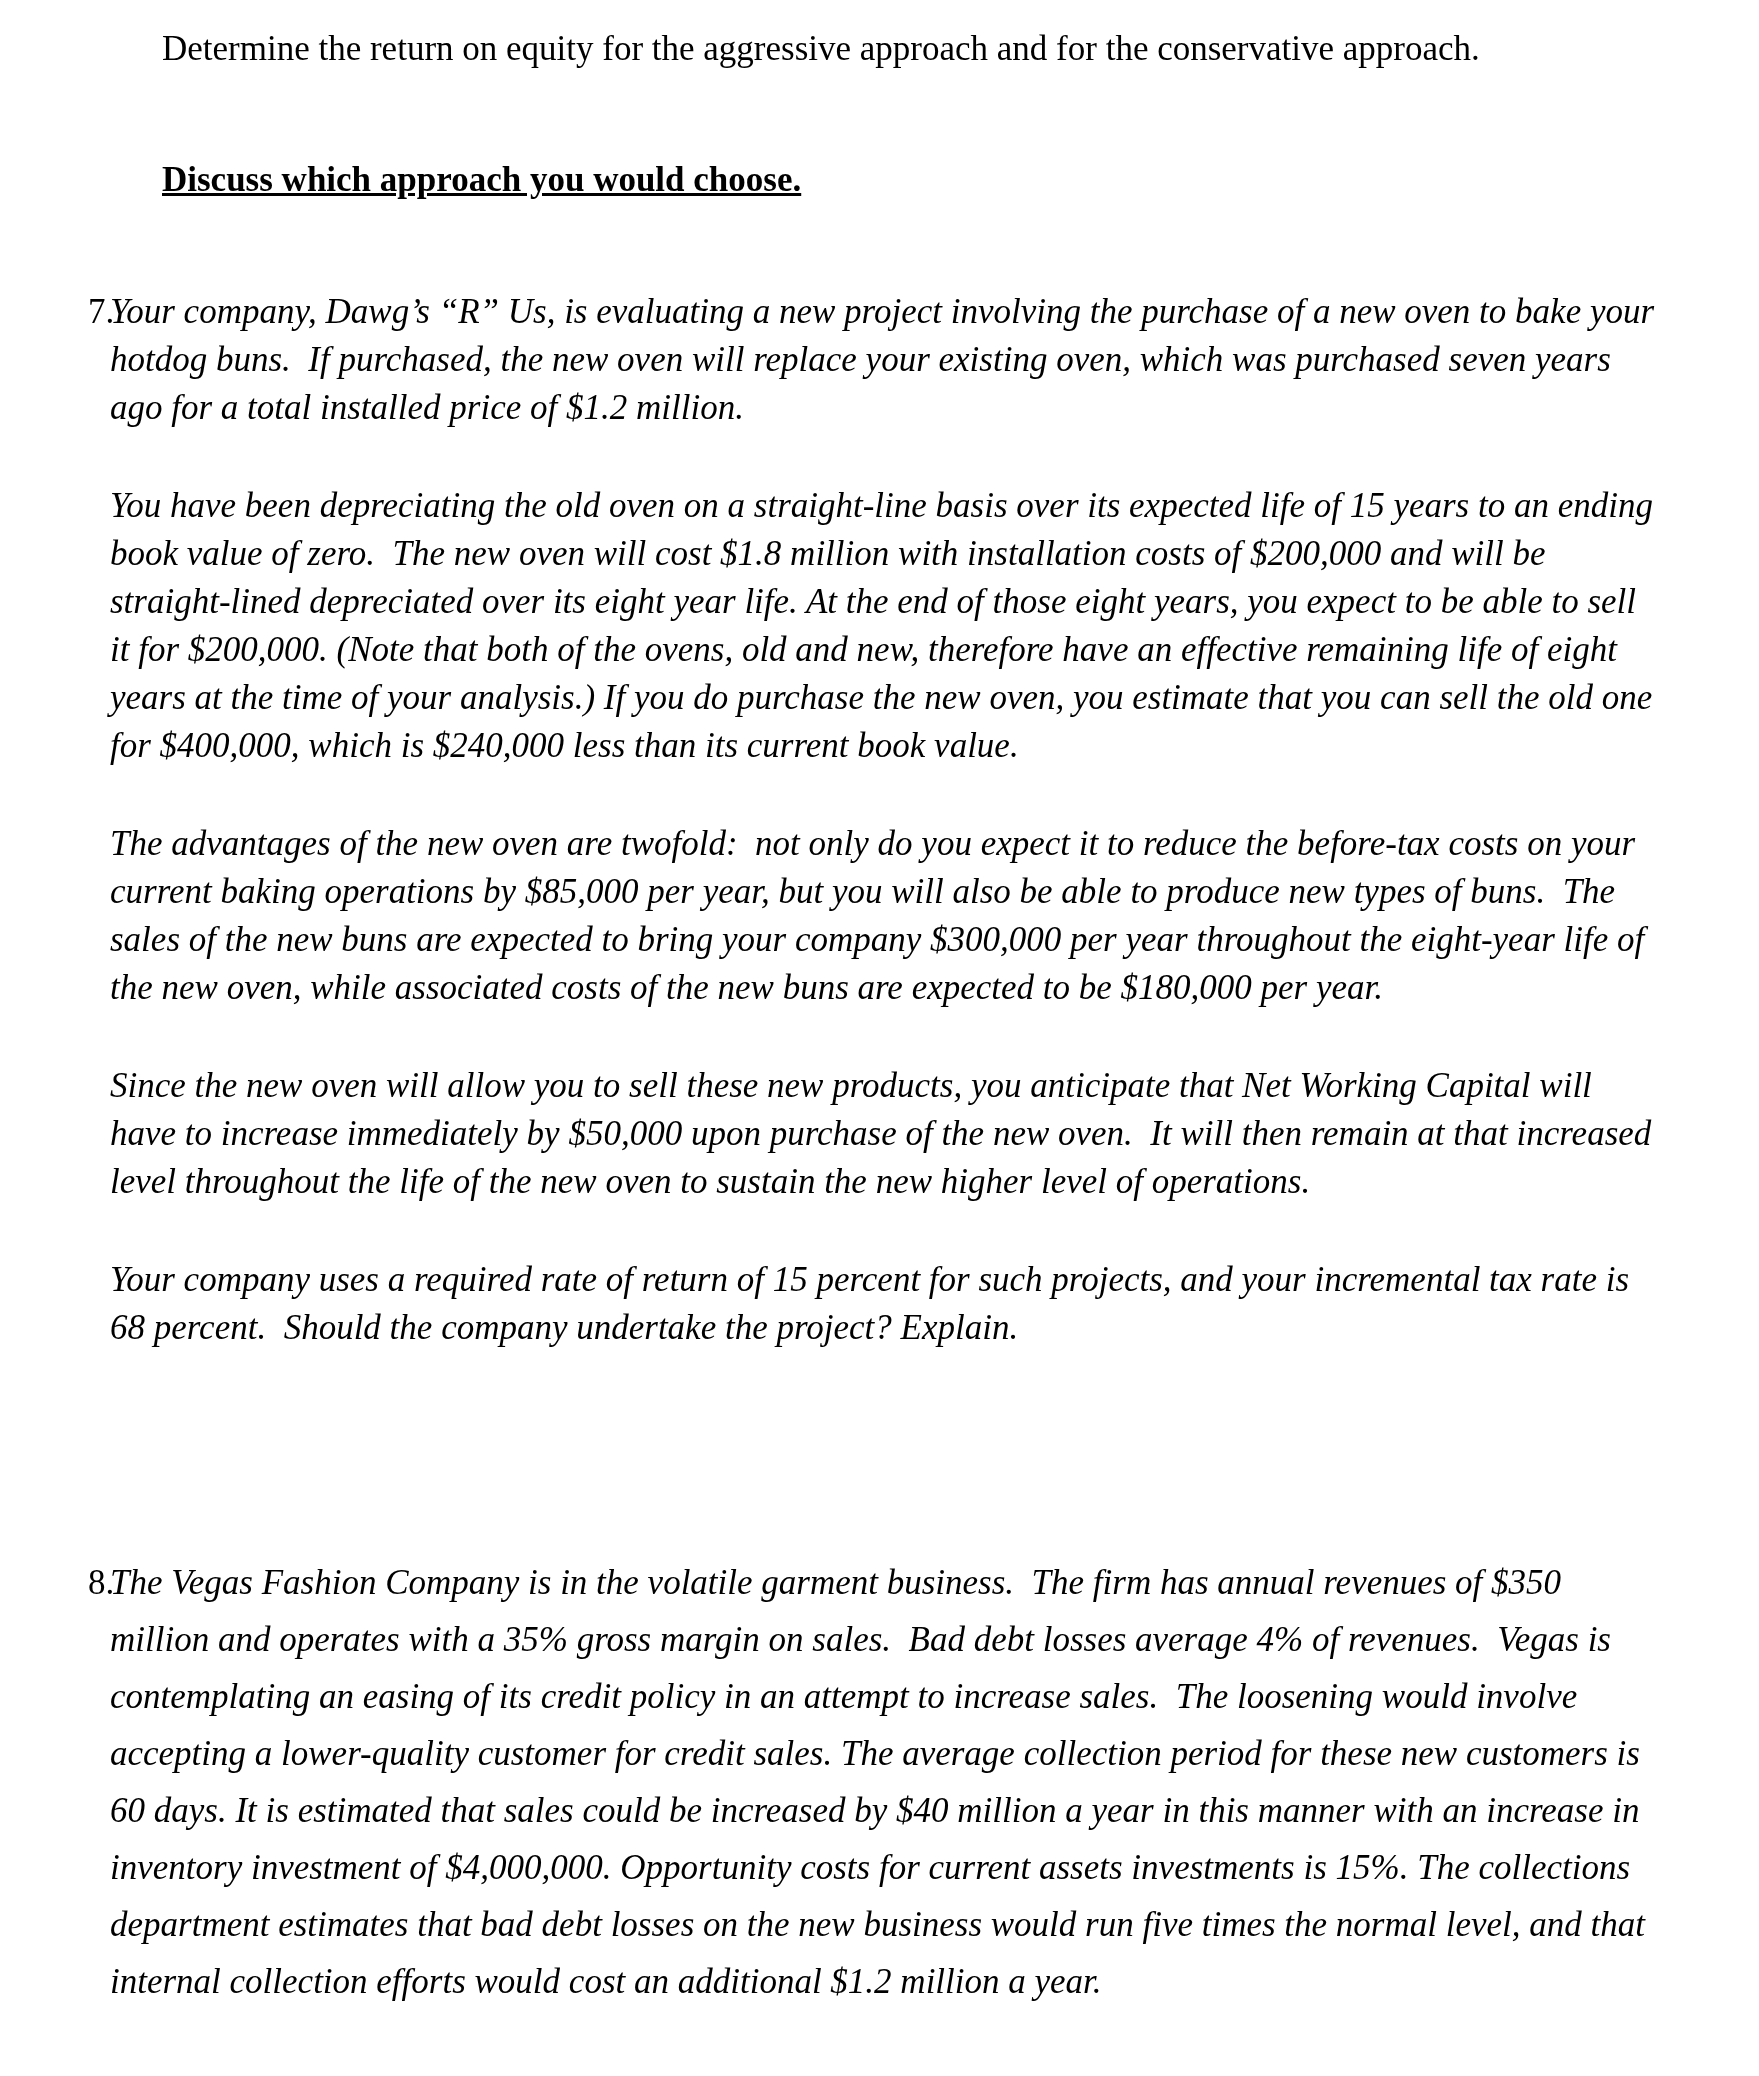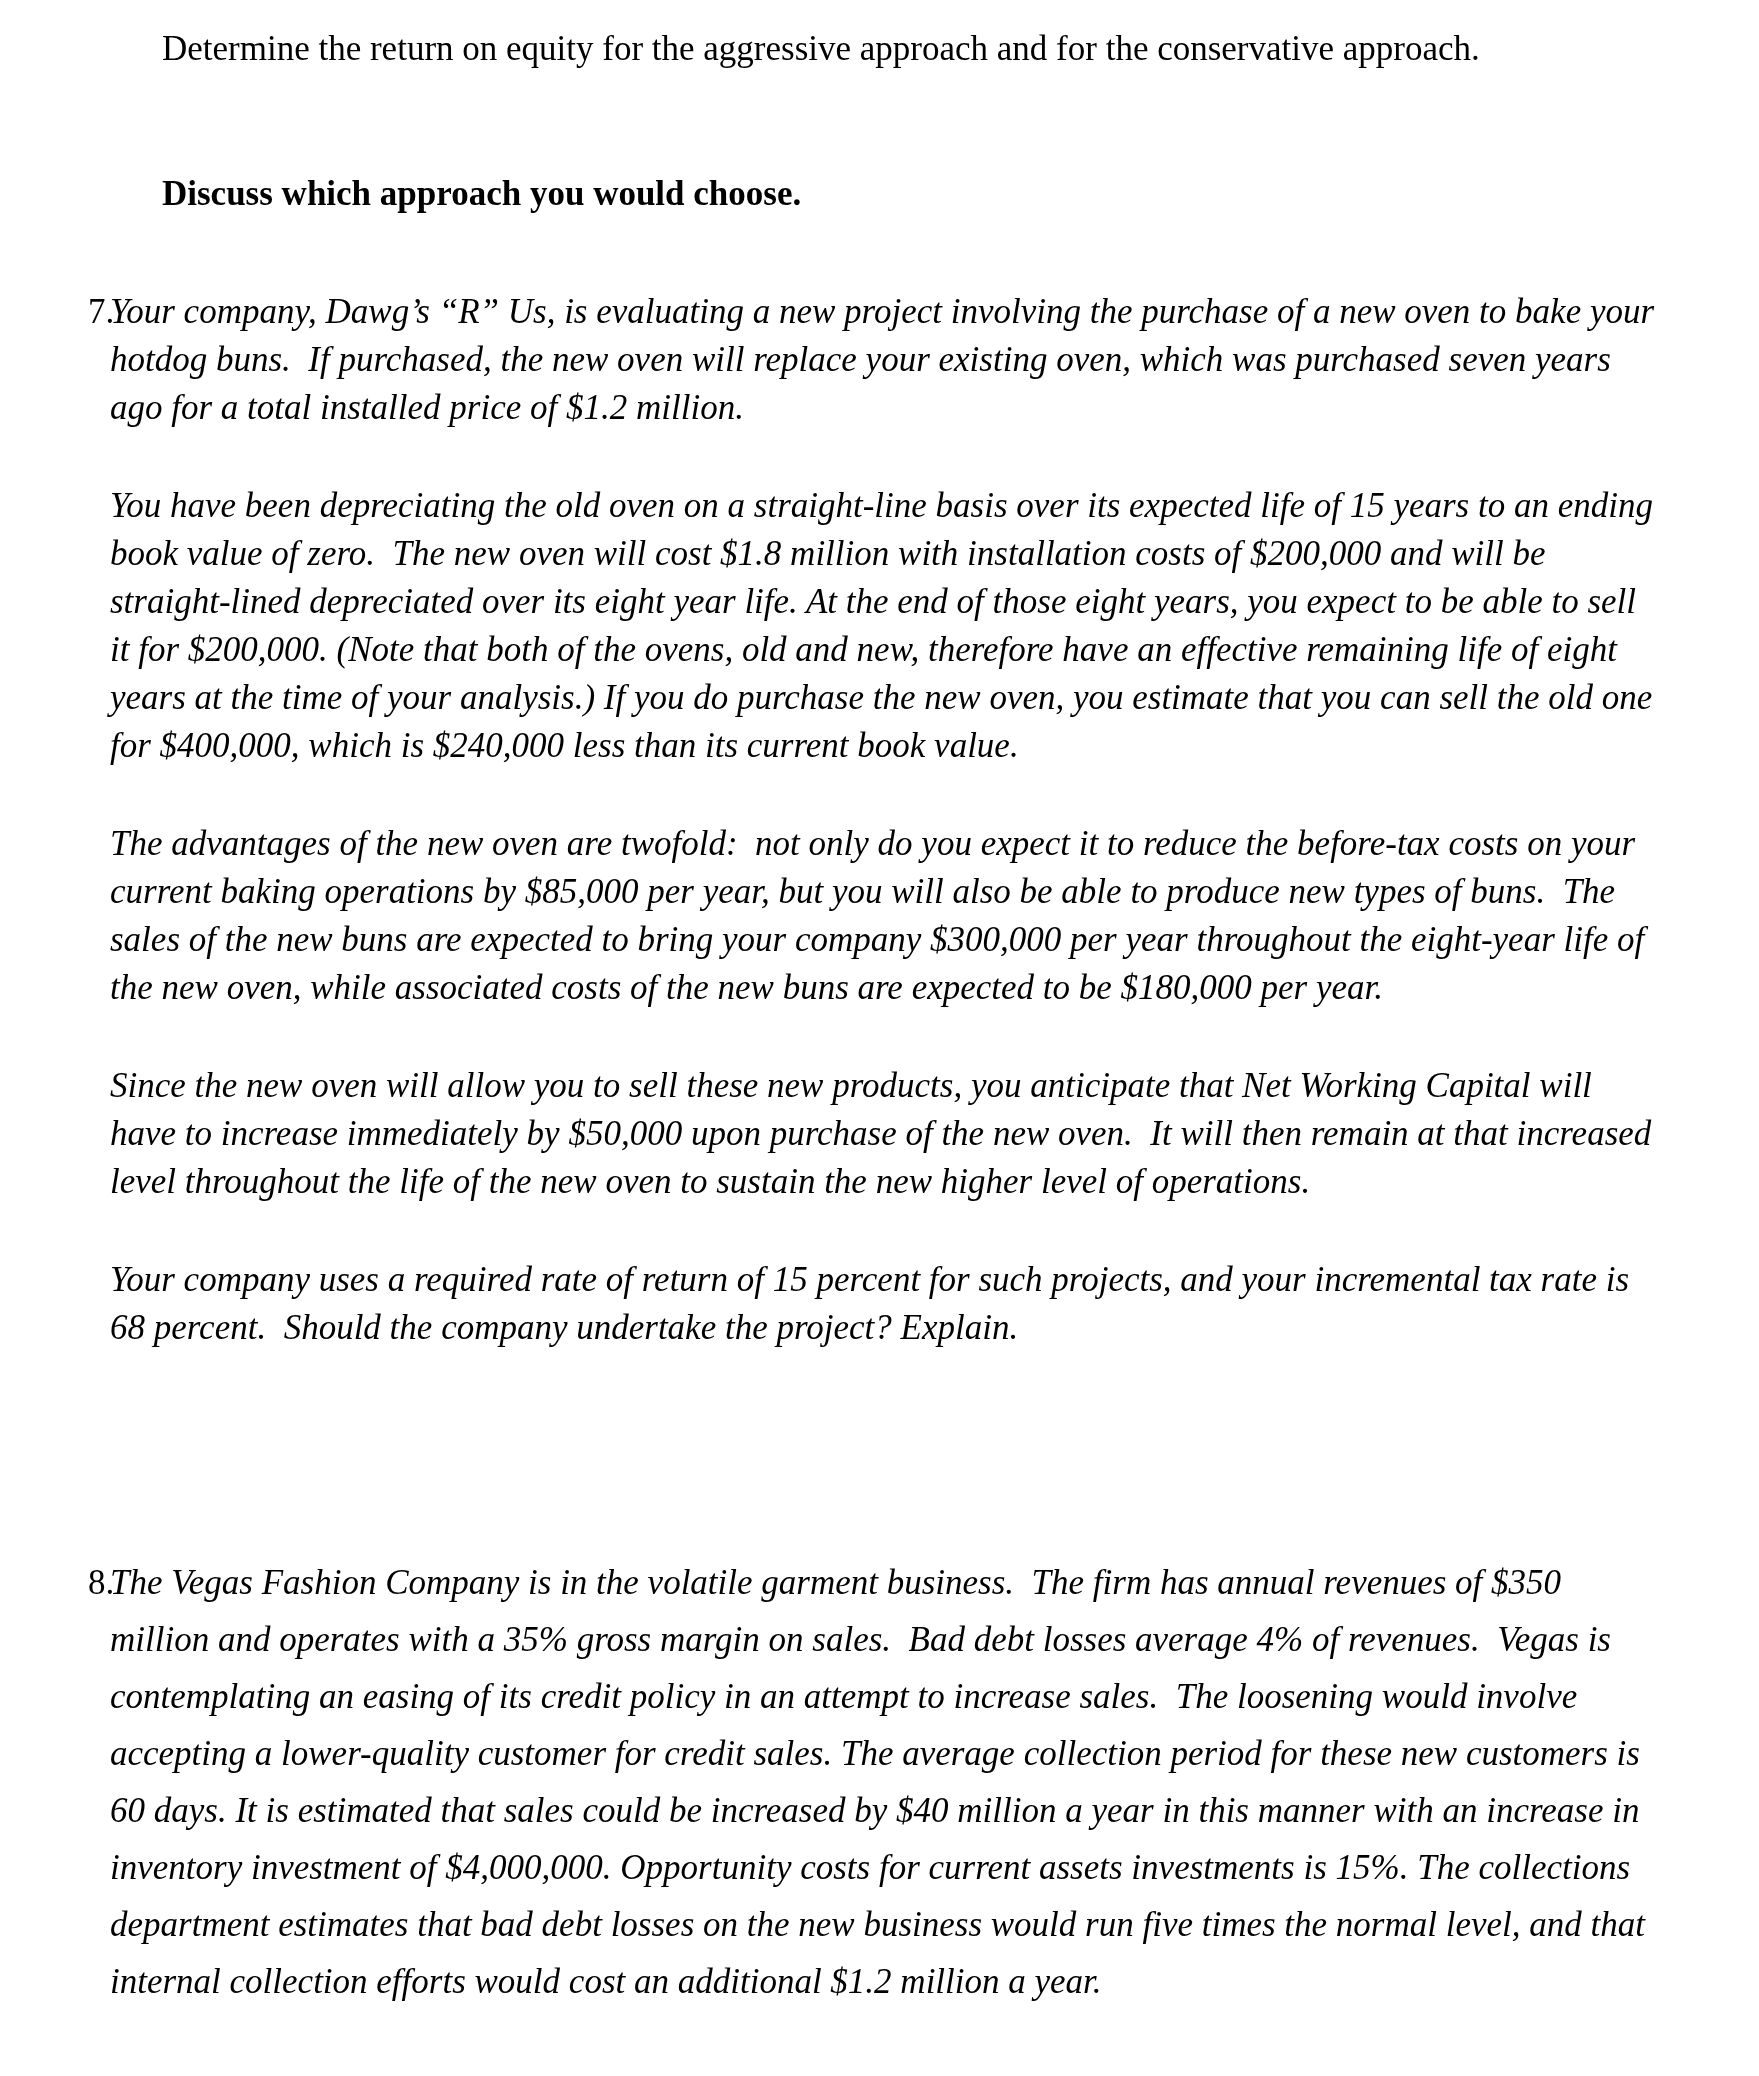--- a/index.html
+++ b/index.html
@@ -63,21 +63,21 @@
     line-height: 57px;
   }
 </style>
 </head>
 <body>
 
 <div class="page">
 
   <p class="para abs-para" style="top: 25px;">Determine the return on equity for the aggressive approach and for the conservative approach.</p>
 
-  <p class="para abs-para bold" style="top: 170px;">Discuss which approach you would choose.</p>
+  <p class="para abs-para bold" style="top: 156px; text-decoration: underline;">Discuss which approach you would choose.</p>
 
   <section class="problem problem-7" style="top: 288px;">
     <span class="pnum">7.</span>
     <div class="pbody">
       <p class="para">Your company, Dawg’s “R” Us, is evaluating a new project involving the purchase of a new oven to bake your hotdog buns.  If purchased, the new oven will replace your existing oven, which was purchased seven years ago for a total installed price of $1.2 million.</p>
       <p class="para">You have been depreciating the old oven on a straight-line basis over its expected life of 15 years to an ending book value of zero.  The new oven will cost $1.8 million with installation costs of $200,000 and will be straight-lined depreciated over its eight year life. At the end of those eight years, you expect to be able to sell it for $200,000. (Note that both of the ovens, old and new, therefore have an effective remaining life of eight years at the time of your analysis.) If you do purchase the new oven, you estimate that you can sell the old one for $400,000, which is $240,000 less than its current book value.</p>
       <p class="para">The advantages of the new oven are twofold:  not only do you expect it to reduce the before-tax costs on your current baking operations by $85,000 per year, but you will also be able to produce new types of buns.  The sales of the new buns are expected to bring your company $300,000 per year throughout the eight-year life of the new oven, while associated costs of the new buns are expected to be $180,000 per year.</p>
       <p class="para">Since the new oven will allow you to sell these new products, you anticipate that Net Working Capital will have to increase immediately by $50,000 upon purchase of the new oven.  It will then remain at that increased level throughout the life of the new oven to sustain the new higher level of operations.</p>
       <p class="para">Your company uses a required rate of return of 15 percent for such projects, and your incremental tax rate is 68 percent.  Should the company undertake the project? Explain.</p>
     </div>

